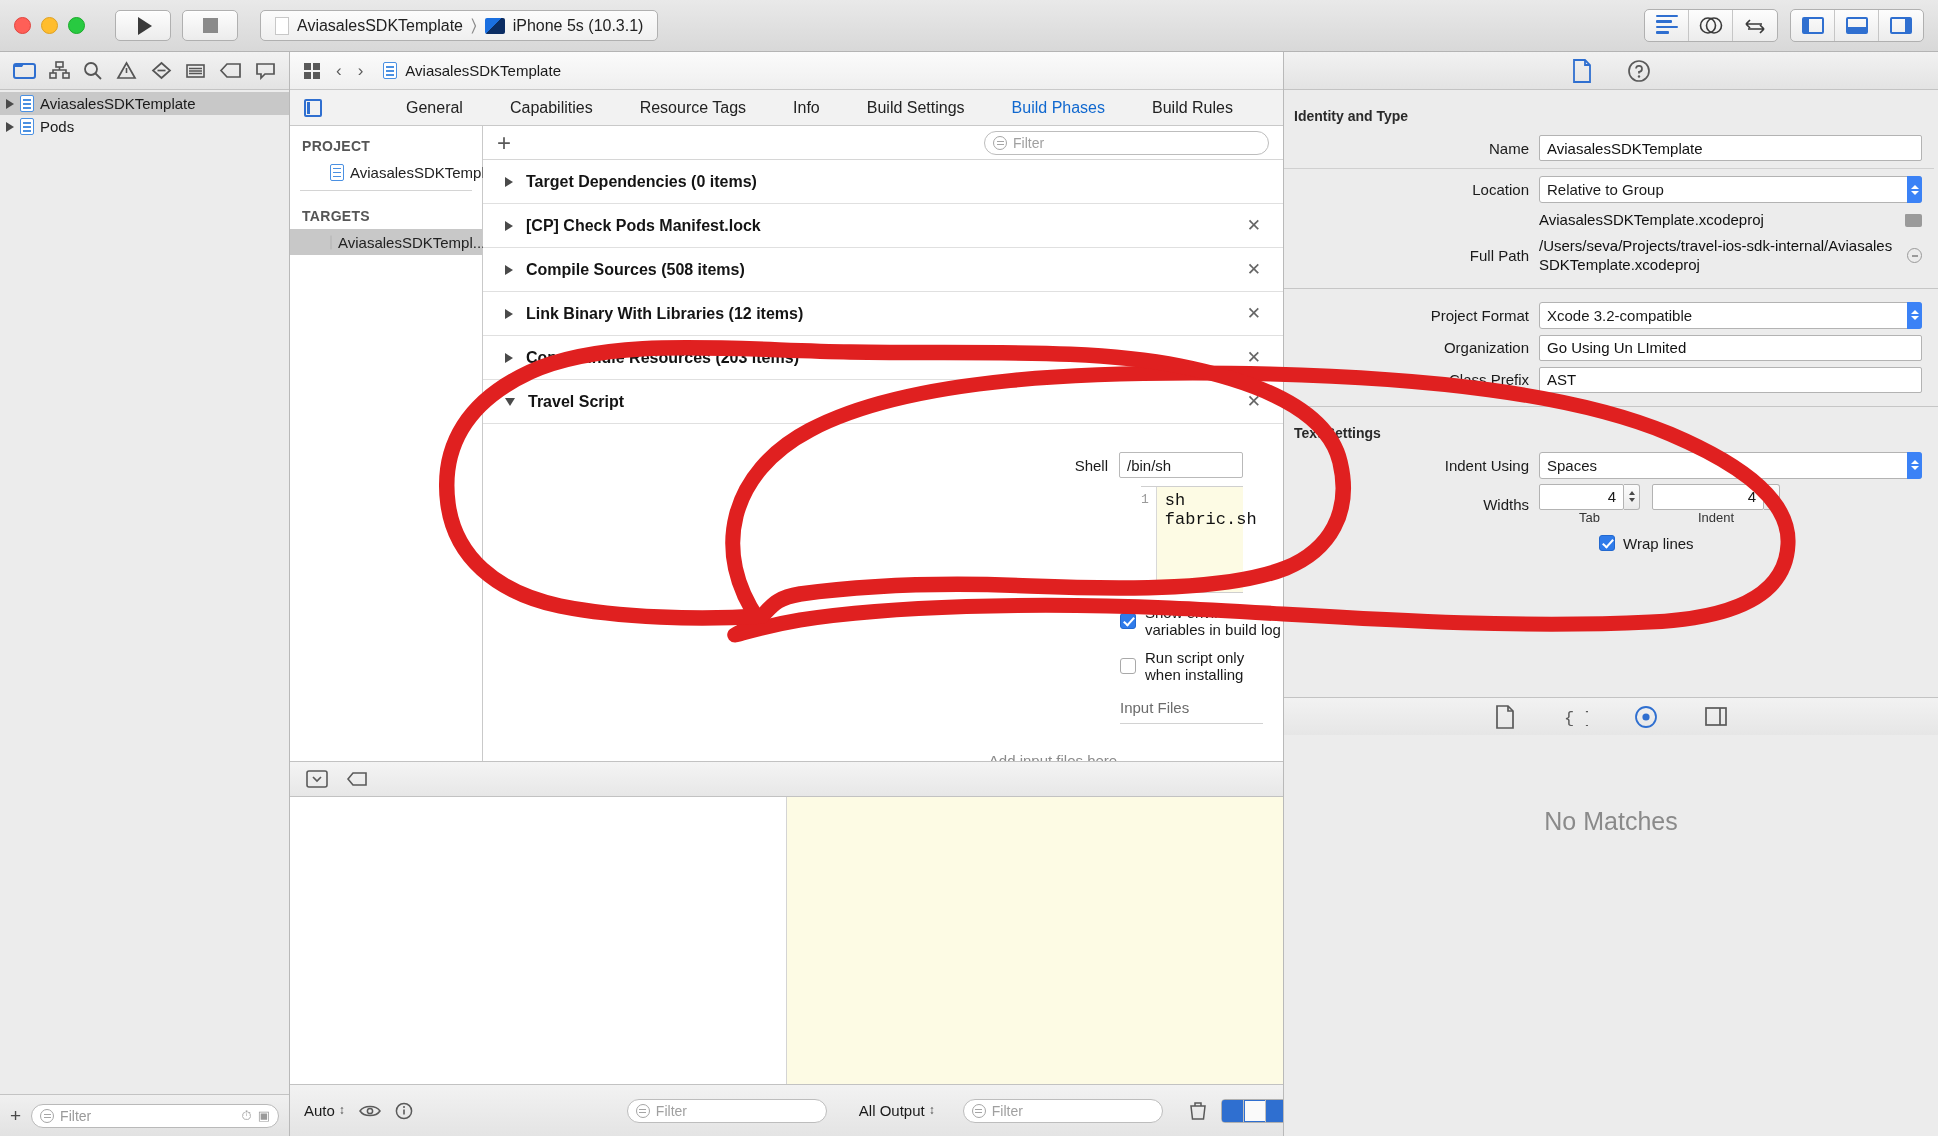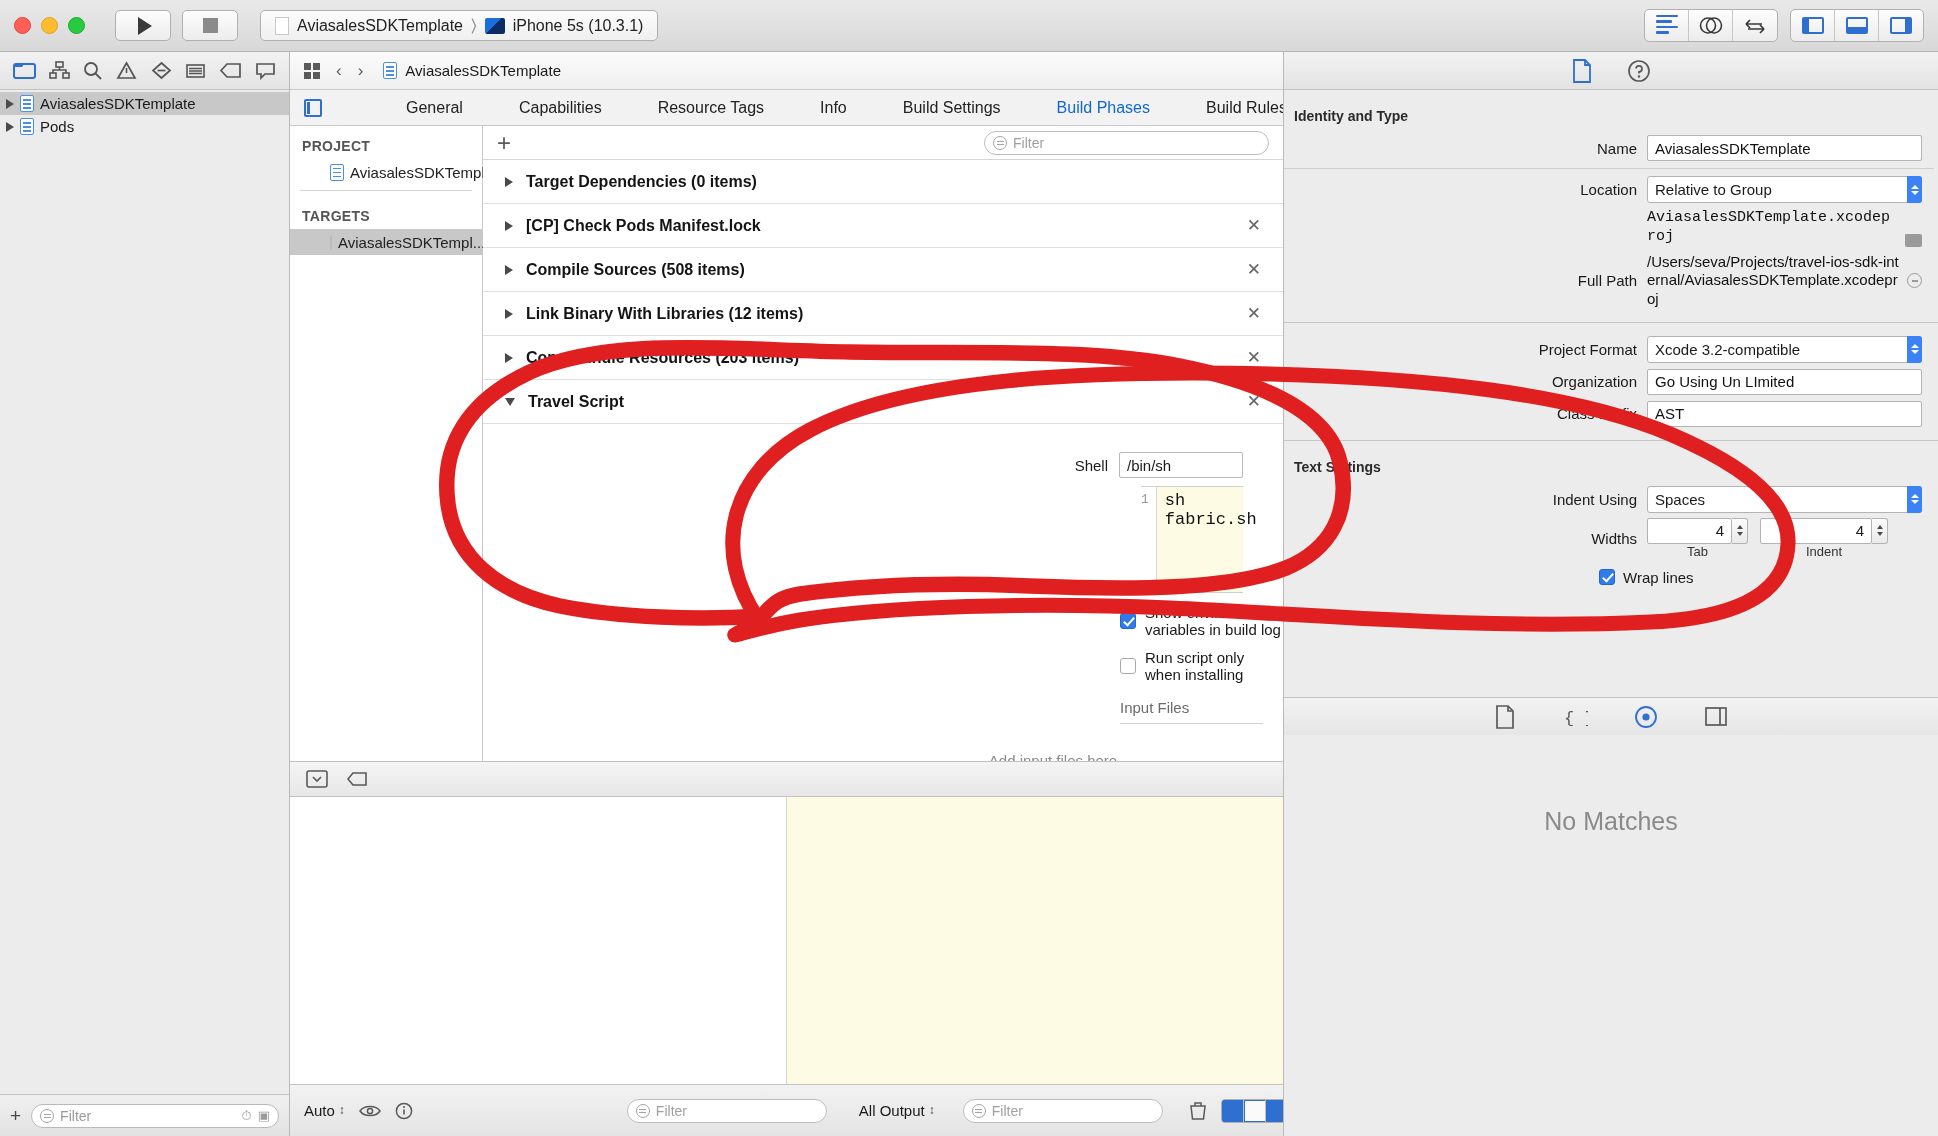--- a/index.html
+++ b/index.html
@@ -105,21 +105,21 @@
              display:flex;align-items:center;gap:16px;padding:0 14px;font-size:15px;}
   .grid4{display:grid;grid-template-columns:7px 7px;grid-template-rows:7px 7px;gap:2px;}
   .grid4 i{background:#5a5a5a;}
   .arr{color:#5a5a5a;font-size:17px;}
 
   .tabbar { height:36px; border-bottom:1px solid #c9c9c9; background:#f2f2f2;
             display:flex; align-items:center; }
   .tabstrip-ic { width:18px;height:18px;border:2px solid #2f6fd0;border-radius:2px;
                  margin-left:14px;position:relative;flex:none;}
   .tabstrip-ic::before{content:"";position:absolute;left:1px;top:1px;bottom:1px;width:3px;background:#2f6fd0;}
-  .tabs{display:flex;gap:12px;margin-left:62px;}
+  .tabs{display:flex;gap:3px;margin-left:62px;}
   .tab{padding:0 22px;font-size:16px;color:#222;height:36px;display:flex;align-items:center;white-space:nowrap;}
   .tab.active{color:#1068cf;}
 
   .editor-body{position:absolute;left:0;right:0;top:74px;bottom:0;display:flex;}
   .targets-col{width:193px;background:#fff;border-right:1px solid #c9c9c9;position:relative;}
   .tg-head{font-size:14px;font-weight:bold;color:#555;padding:12px 0 5px 12px;letter-spacing:.3px;}
   .tg-row{height:26px;display:flex;align-items:center;gap:6px;padding-left:40px;font-size:15px;color:#222;}
   .tg-row.sel{background:#c8c8c8;}
   .tg-sep{height:1px;background:#d4d4d4;margin:5px 10px;}
   .tg-bottom{position:absolute;left:0;right:0;bottom:0;height:42px;border-top:1px solid #d0d0d0;
@@ -187,21 +187,21 @@
   
   .inspector{position:absolute;right:0;top:52px;width:655px;bottom:0;
              background:#ececec;border-left:1px solid #b9b9b9;}
   .ins-tabs{height:38px;border-bottom:1px solid #c3c3c3;
             background:linear-gradient(to bottom,#f2f2f2,#e3e3e3);
             display:flex;align-items:center;justify-content:center;gap:34px;}
   .ins-sec{padding:10px 4px 4px 0;}
   .ins-h{font-size:14px;font-weight:bold;color:#2a2a2a;padding:8px 0 8px 10px;}
   .ins-sep{height:1px;background:#d0d0d0;margin:4px 0;}
   .ins-row{display:flex;align-items:center;padding:3px 12px 3px 0;min-height:28px;}
-  .ins-lbl{width:363px;text-align:right;padding-right:10px;font-size:15px;color:#1a1a1a;flex:none;}
+  .ins-lbl{width:255px;text-align:right;padding-right:10px;font-size:15px;color:#1a1a1a;flex:none;}
   .ins-field{flex:1;height:26px;background:#fff;border:1px solid #b3b3b3;border-radius:2px;
              display:flex;align-items:center;padding:0 7px;font-size:15px;color:#111;}
   .ins-select{flex:1;height:27px;background:#fff;border:1px solid #b3b3b3;border-radius:3px;
               display:flex;align-items:center;padding:0 7px;font-size:15px;position:relative;}
   .steppy{width:15px;height:27px;background:#3b82f6;border-radius:0 3px 3px 0;position:absolute;right:-1px;top:-1px;
           display:flex;flex-direction:column;align-items:center;justify-content:center;gap:2px;}
   .steppy i{width:0;height:0;border-left:4px solid transparent;border-right:4px solid transparent;}
   .steppy i.u{border-bottom:4.5px solid #fff;}
   .steppy i.d{border-top:4.5px solid #fff;}
   .ins-static{flex:1;font-size:15px;color:#111;line-height:1.25;word-break:break-all;padding-right:6px;}
@@ -572,21 +572,21 @@
       <div class="ins-row">
         <span class="ins-lbl">Location</span>
         <div class="ins-select">
           <span>Relative to Group</span>
           <span class="steppy">
               <i class="u"></i>
               <i class="d"></i>
             </span>
         </div>
       </div>
-      <div class="ins-row" style="align-items:flex-end;font-family:Liberation Mono, monospace;">
+      <div class="ins-row" style="align-items:center;">
         <span class="ins-lbl"></span>
         <span class="ins-static">AviasalesSDKTemplate.xcodeproj</span>
         <div class="folder-ic"></div>
       </div>
       <div class="ins-row" style="align-items:center;">
         <span class="ins-lbl">Full Path</span>
         <span class="ins-static">/Users/seva/Projects/travel-ios-sdk-internal/AviasalesSDKTemplate.xcodeproj</span>
         <div class="circ-ar"></div>
       </div>
     </div>

